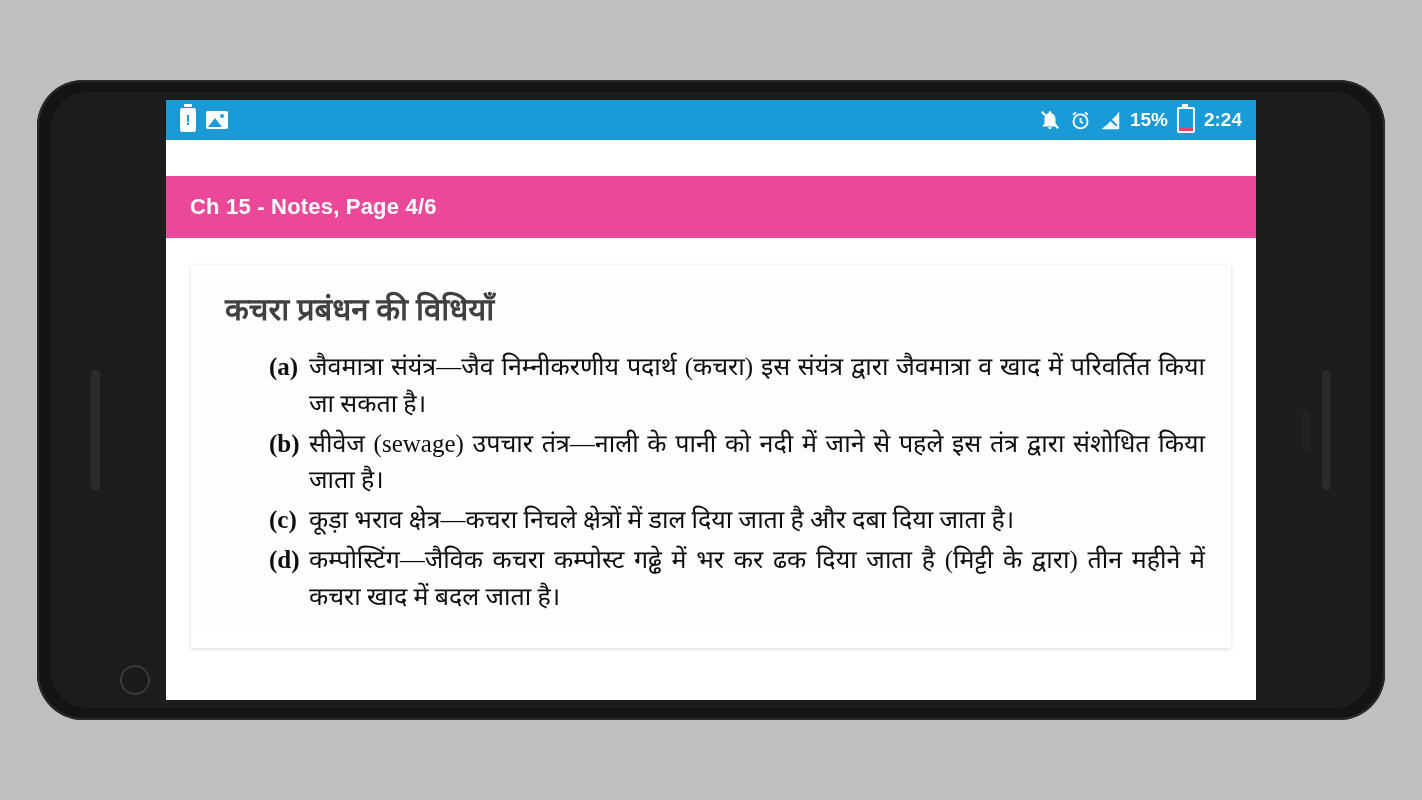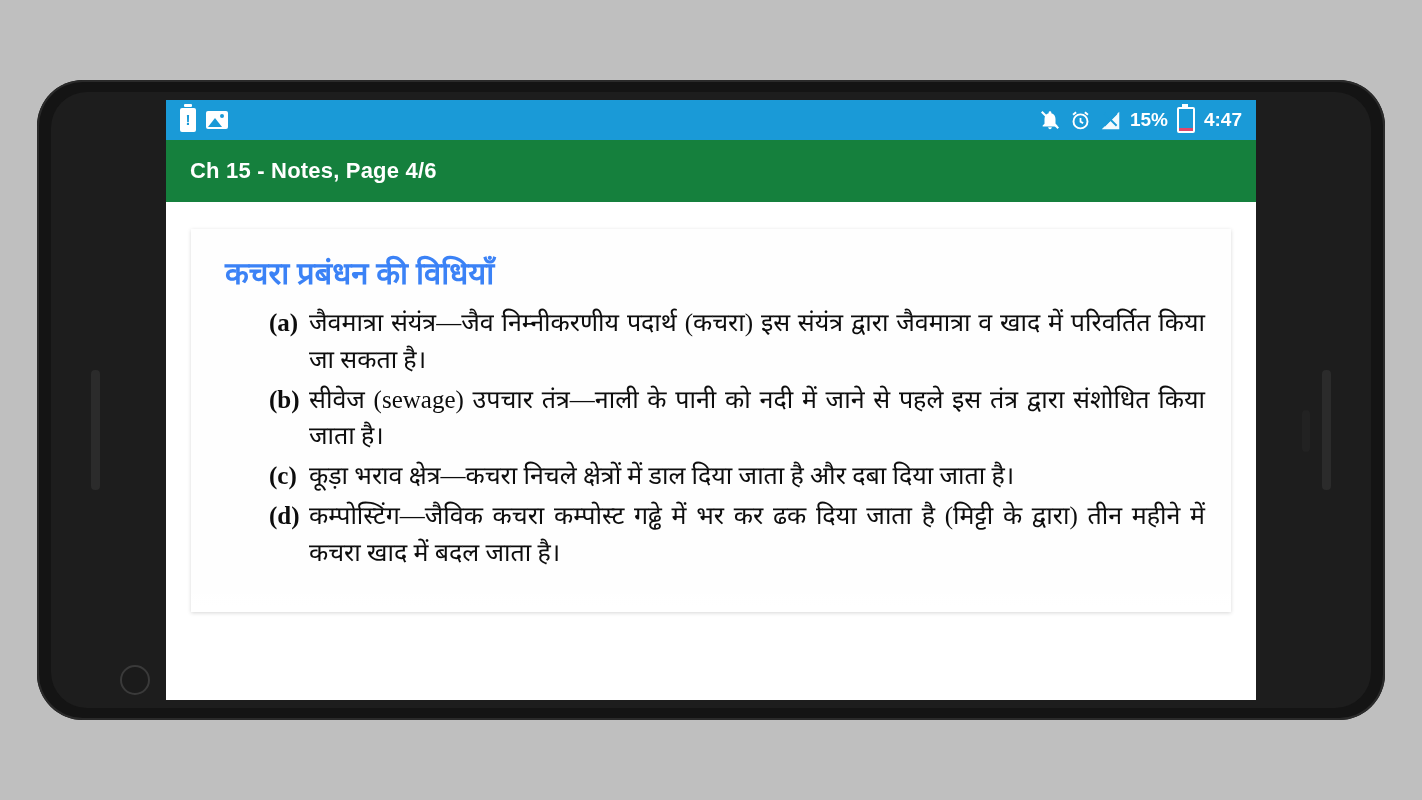--- a/index.html
+++ b/index.html
@@ -183,25 +183,26 @@
     top: -5px;
     left: 3px;
     width: 6px;
     height: 3px;
     background: #ffffff;
   }
 
   
   .app-bar {
     height: 62px;
-    background: #15803d;
+    background: #ec4899;
     display: flex;
     align-items: center;
     padding: 0 24px;
     box-sizing: border-box;
+    margin-top: 36px;
   }
   .app-bar-title {
     color: #ffffff;
     font-size: 22px;
     font-weight: bold;
     letter-spacing: 0.2px;
   }
 
   
   .content {
@@ -216,25 +217,25 @@
     top: 27px;
     width: 1040px;
     height: 383px;
     background: #fefefe;
     box-shadow: 0 1px 4px rgba(0,0,0,0.16);
     padding: 18px 26px 10px 26px;
     box-sizing: border-box;
     overflow: hidden;
   }
   .note-title {
-    color: #3b82f6;
+    color: #404040;
     font-family: "Liberation Serif", serif;
     font-weight: bold;
     font-size: 31px;
-    margin: 4px 0 12px 8px;
+    margin: 4px 0 20px 8px;
   }
   .note-list {
     margin: 0;
     padding: 0;
     list-style: none;
     font-family: "Liberation Serif", serif;
     color: #0d0d0d;
     font-size: 25px;
     line-height: 1.47;
   }
@@ -307,21 +308,21 @@
         <span class="sb-icon">
           <svg width="21" height="21" viewBox="0 0 24 24" aria-hidden="true">
             <path d="M2 22 L22 2 L22 22 Z" fill="#ffffff" opacity="0.95"></path>
             <path d="M5 4 L19 18 M19 4 L5 18" stroke="#1a9ad7" stroke-width="2.2"></path>
           </svg>
         </span>
         <span>15%</span>
         <span class="sb-icon">
           <span class="batt-level"></span>
         </span>
-        <span>4:47</span>
+        <span>2:24</span>
       </div>
     </div>
 
     <div class="app-bar">
       <span class="app-bar-title">Ch 15 - Notes, Page 4/6</span>
     </div>
 
     <div class="content">
       <div class="note-card">
         <div class="note-title">कचरा प्रबंधन की विधियाँ</div>

